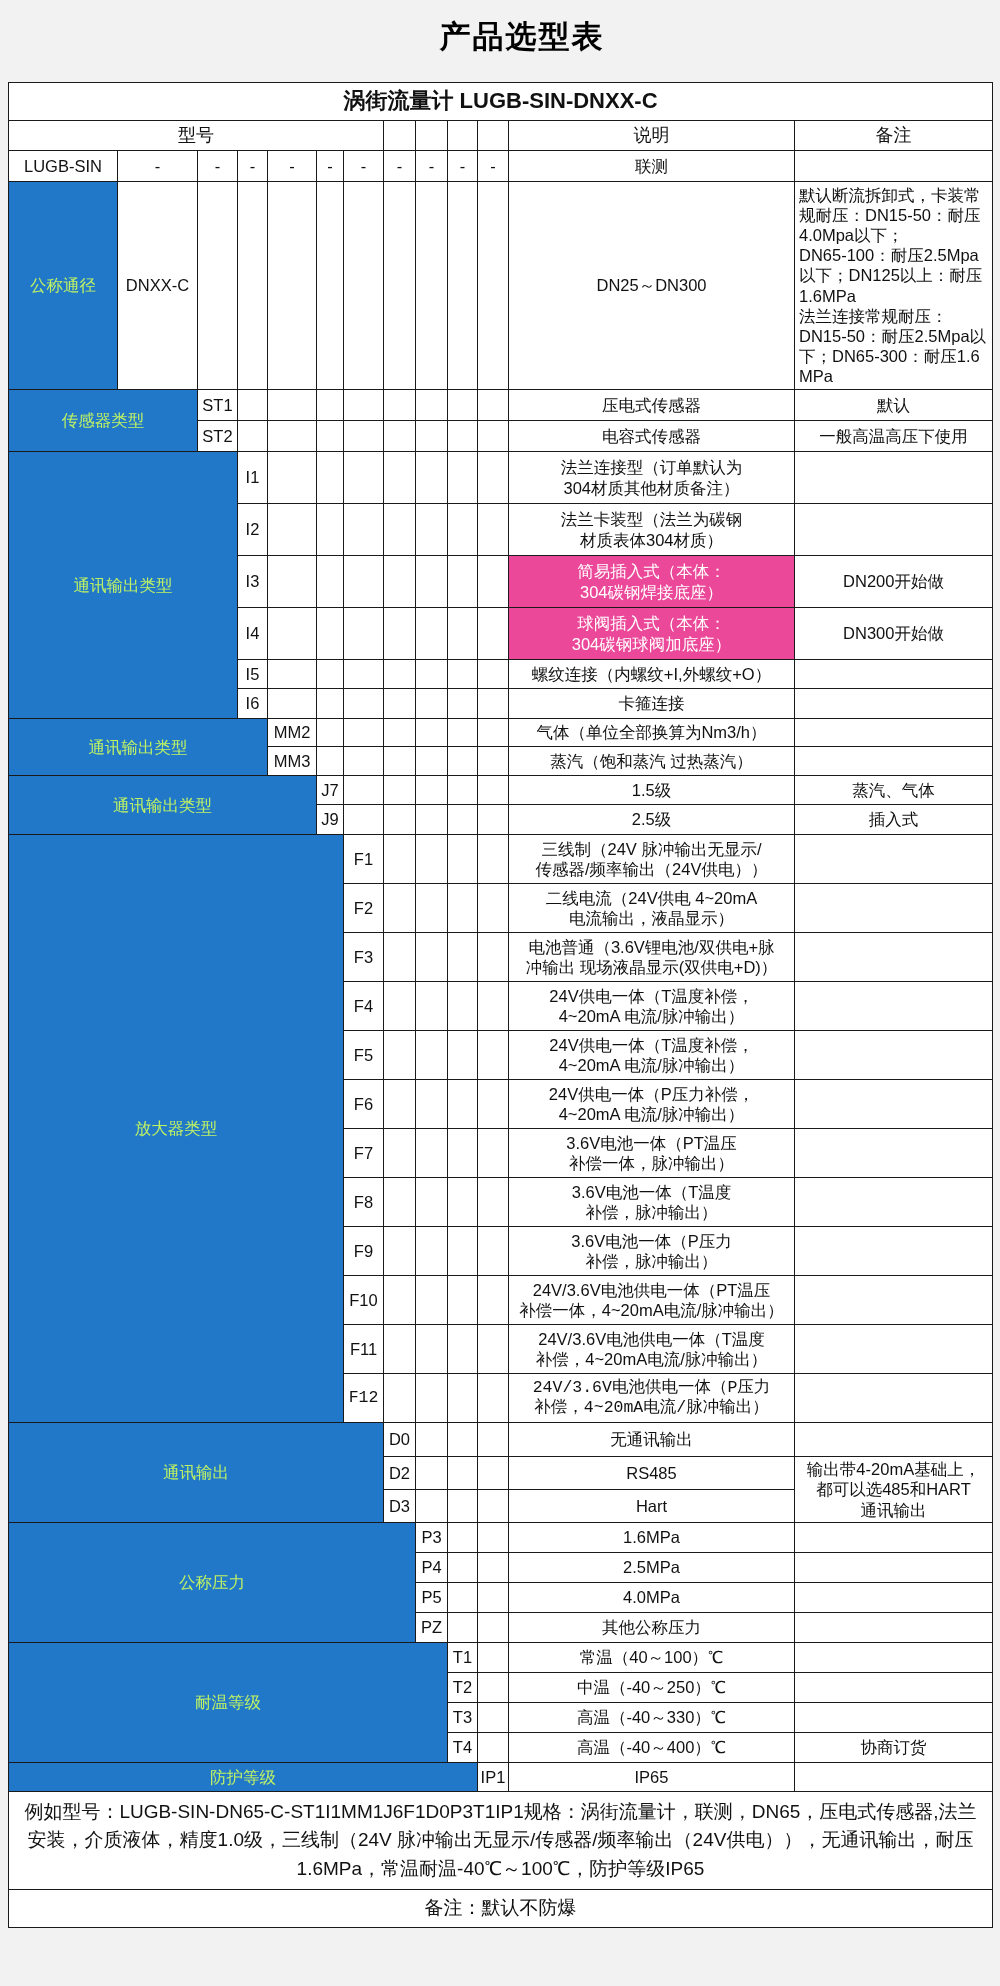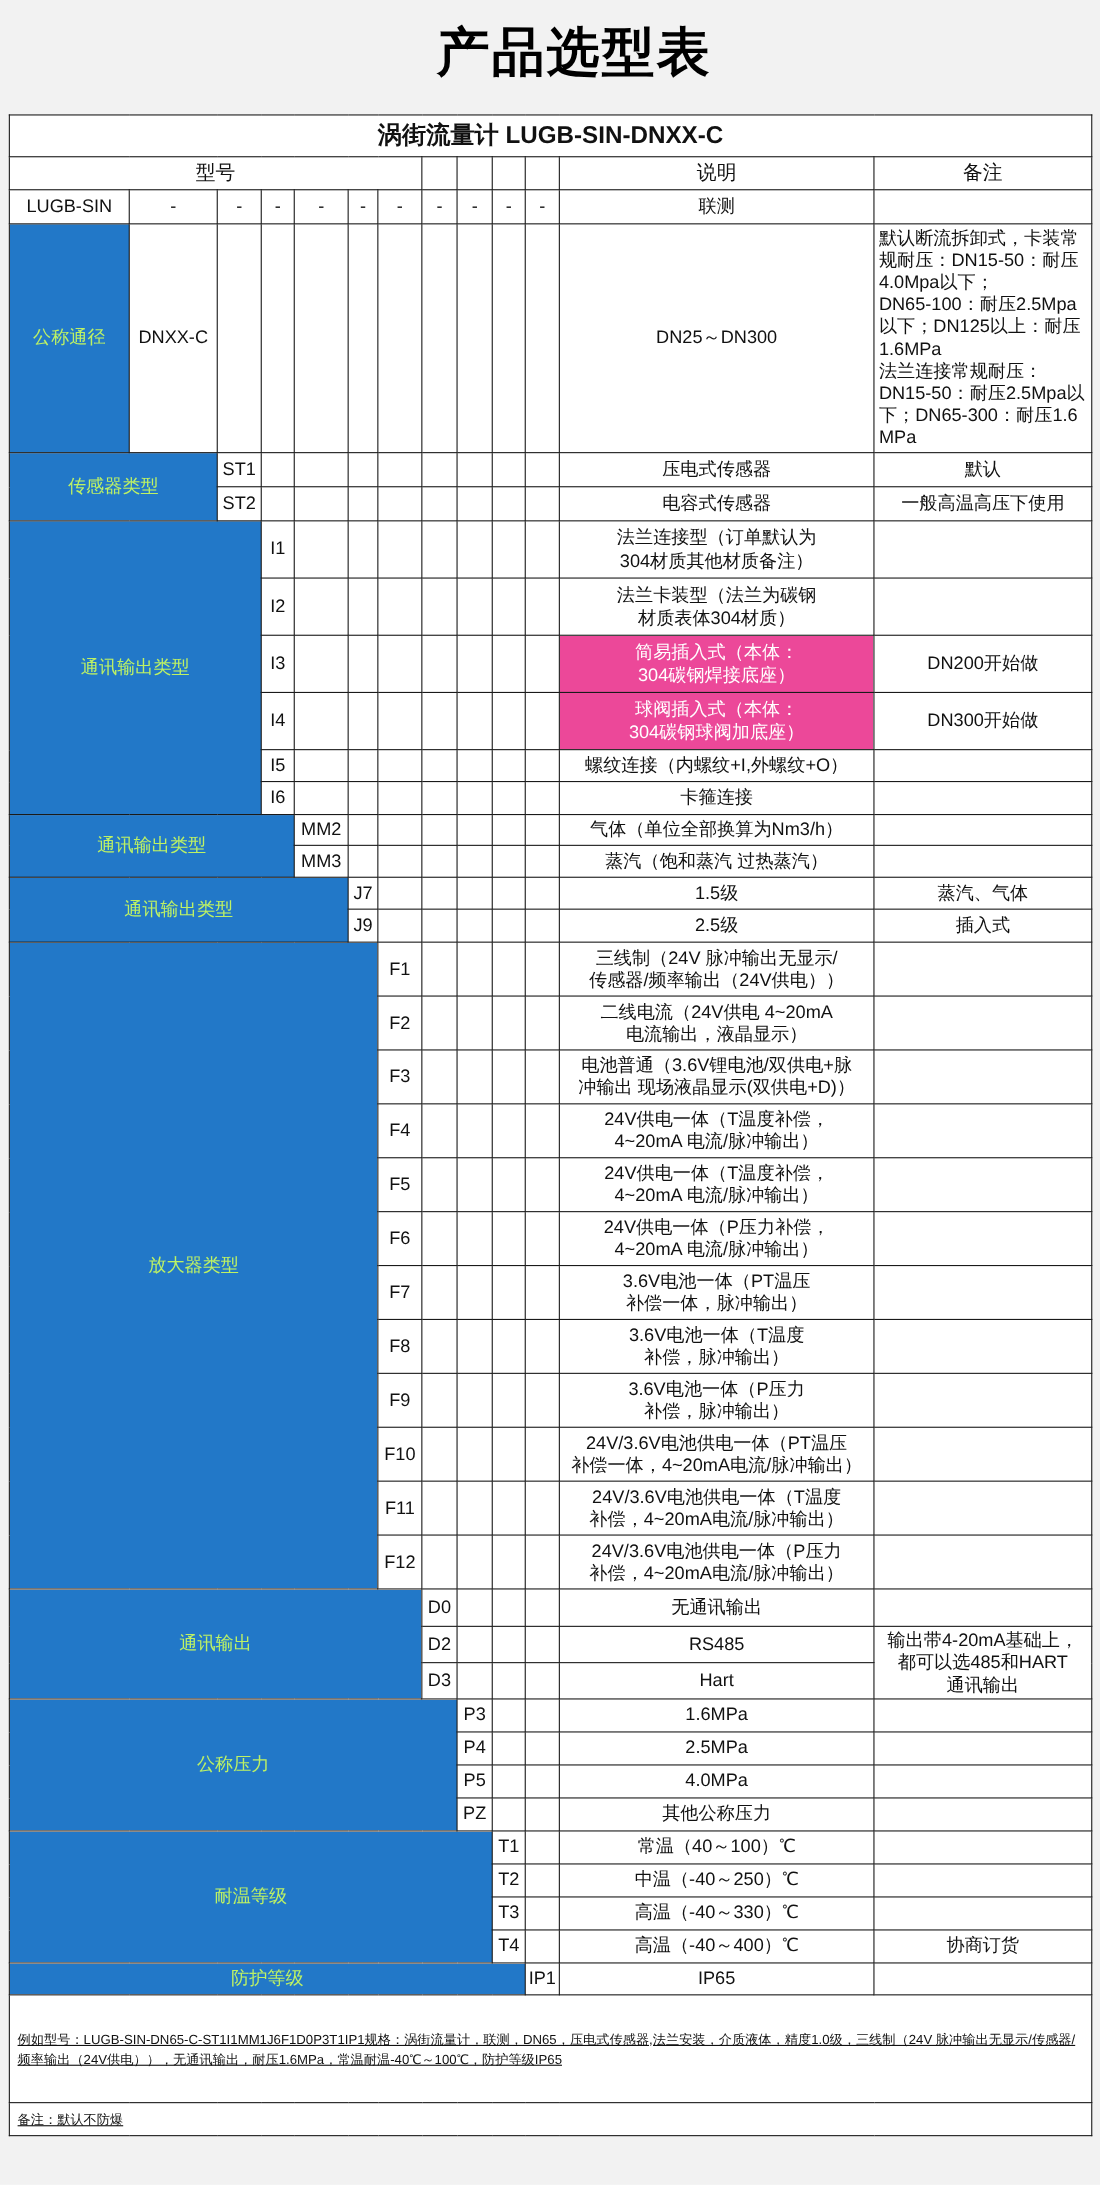--- a/index.html
+++ b/index.html
@@ -6,21 +6,21 @@
   html, body {
     margin: 0; padding: 0;
     width: 1000px; height: 1986px;
     background: #f2f2f2;
     font-family: "Liberation Sans", sans-serif;
     color: #111;
     overflow: hidden;
   }
   .page-title {
     text-align: center;
-    font-size: 48px;
+    font-size: 31px;
     font-weight: 900;
     letter-spacing: 2px;
     margin: 16px 0 24px 0;
     color: #000;
     padding-left: 44px;
   }
   table.selection {
     width: 984px;
     margin: 0 8px;
     border-collapse: collapse;
@@ -56,26 +56,25 @@
   td.desc { white-space: pre-line; }
   td.desc.hl { background: #ec4899; color: #fff; }
   td.remark {
     font-size: 15.5px;
     white-space: pre-line;
     line-height: 1.26;
   }
   td.remark.left { text-align: left; padding: 2px 4px; }
   td.model-prefix { font-size: 17px; }
   tr.example-row td, tr.note-row td {
-    text-align: left;
-    font-size: 12px;
+    text-align: center;
+    font-size: 19px;
     padding: 4px 7px;
     line-height: 1.5;
     vertical-align: middle;
-    text-decoration: underline;
   }
   tr.example-row td { height: 98px; }
   tr.note-row td { height: 30px; }
 </style>
 </head>
 <body>
 
 <h1 class="page-title">产品选型表</h1>
 
 <table class="selection">
@@ -393,21 +392,21 @@
       <tr style="height: 49px;">
         <td class="code">F11</td>
         <td></td>
         <td></td>
         <td></td>
         <td></td>
         <td class="desc">24V/3.6V电池供电一体（T温度
 补偿，4~20mA电流/脉冲输出）</td>
         <td class="remark"></td>
       </tr>
-      <tr style="height: 49px;">
+      <tr style="height: 49px; font-family: Liberation Mono, monospace;">
         <td class="code">F12</td>
         <td></td>
         <td></td>
         <td></td>
         <td></td>
         <td class="desc">24V/3.6V电池供电一体（P压力
 补偿，4~20mA电流/脉冲输出）</td>
         <td class="remark"></td>
       </tr>
       <tr style="height: 34px;">

